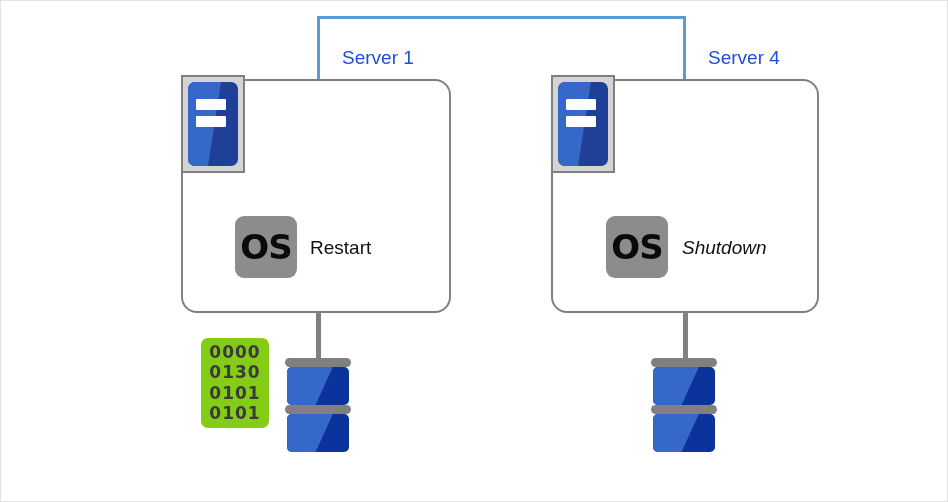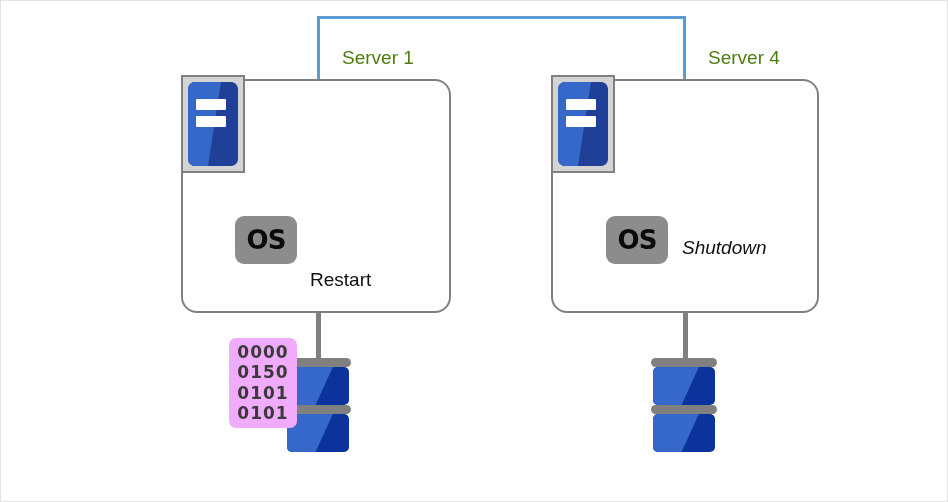--- a/index.html
+++ b/index.html
@@ -33,21 +33,21 @@
     border:2px solid #808080;
     border-radius:16px;
     background:#ffffff;
     box-sizing:border-box;
   }
 
   
   .server-title{
     position:absolute;
     font-size:19px;
-    color:#4d7c0f;
+    color:#1d4ed8;
     white-space:nowrap;
   }
 
   
   .srv-icon{
     position:absolute;
     width:64px;
     height:98px;
     background:#d4d4d4;
     border:2px solid #808080;
@@ -78,28 +78,28 @@
     background:#ffffff;
     border-radius:1px;
   }
   .srv-icon .bar.b1{ top:20%; }
   .srv-icon .bar.b2{ top:40%; }
 
   
   .os-icon{
     position:absolute;
     width:62px;
-    height:48px;
+    height:62px;
     background:#8c8c8c;
     border-radius:9px;
     display:flex;
     align-items:center;
     justify-content:center;
     font-weight:bold;
-    font-size:26px;
+    font-size:34px;
     letter-spacing:-1px;
     color:#0a0a0a;
     font-family:"DejaVu Sans", sans-serif;
   }
   .os-label{
     position:absolute;
     font-size:19px;
     color:#111111;
     white-space:nowrap;
   }
@@ -144,34 +144,33 @@
     position:absolute;
     width:5px;
     background:#808080;
   }
 
   
   .binary-box{
     position:absolute;
     width:68px;
     height:90px;
-    background:#f0abfc;
+    background:#84cc16;
     border-radius:7px;
     display:flex;
     flex-direction:column;
     align-items:center;
     justify-content:center;
     gap:1px;
     font-family:"DejaVu Sans", sans-serif;
     font-weight:bold;
     font-size:17px;
     letter-spacing:1px;
     color:#3a3a3a;
     line-height:1.12;
-    margin-left:28px;
   }
 
   
   .caption{
     position:absolute;
     font-size:19px;
     color:#111111;
     white-space:nowrap;
   }
 </style>
@@ -189,35 +188,35 @@
   <div class="server-box" style="left:180px; top:78px; width:270px; height:234px;"></div>
 
   <div class="srv-icon" style="left:180px; top:74px;">
     <div class="body">
       <div class="bar b1"></div>
       <div class="bar b2"></div>
     </div>
   </div>
 
   <div class="os-icon" style="left:234px; top:215px;">OS</div>
-  <div class="os-label" style="left:309px; top:236px;margin-top:32px;">Restart</div>
+  <div class="os-label" style="left:309px; top:236px;">Restart</div>
 
   <div class="stem" style="left:315px; top:312px; height:48px;"></div>
 
   <div class="disk" style="left:284px; top:357px;">
     <div class="cap c1"></div>
     <div class="platter p1"></div>
     <div class="cap c2"></div>
     <div class="platter p2"></div>
   </div>
 
 
   <div class="binary-box" style="left:200px; top:337px;">
     <div>0000</div>
-    <div>0150</div>
+    <div>0130</div>
     <div>0101</div>
     <div>0101</div>
   </div>
 
 
   <div class="server-title" style="left:707px; top:46px;">Server 4</div>
 
   <div class="server-box" style="left:550px; top:78px; width:268px; height:234px;"></div>
 
   <div class="srv-icon" style="left:550px; top:74px;">

